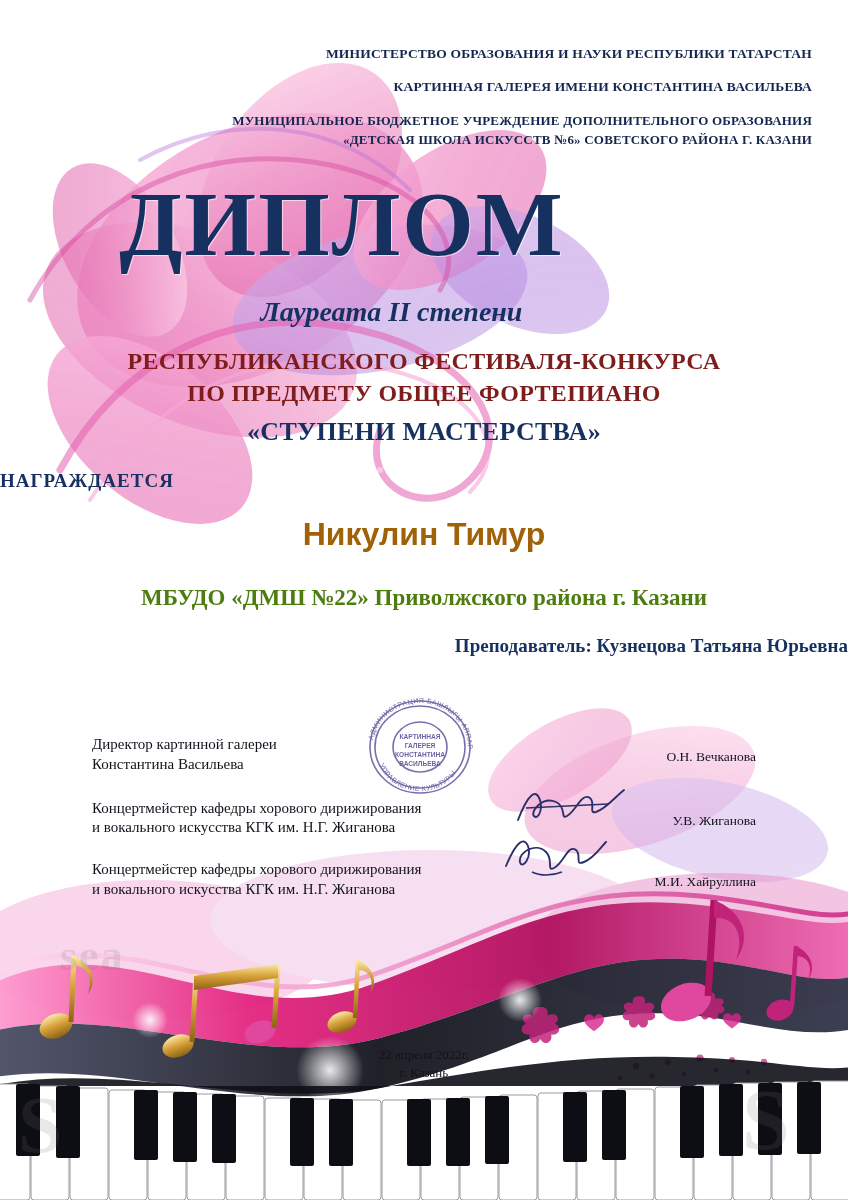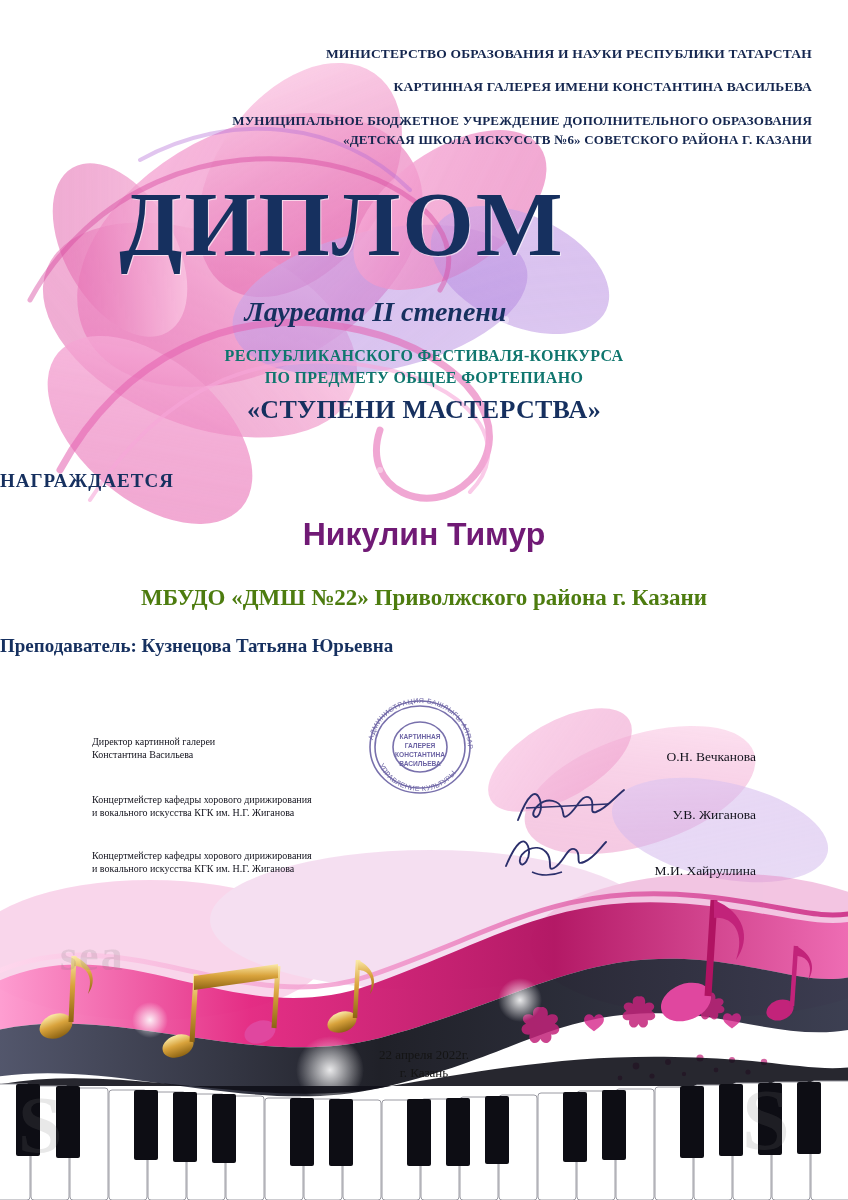--- a/index.html
+++ b/index.html
@@ -67,21 +67,21 @@
     line-height: 1;
     color: #16305f;
     letter-spacing: 2px;
     z-index: 6;
     text-shadow: 1px 1px 0 rgba(255,255,255,0.6);
   }
 
   .degree {
     position: absolute;
     top: 296px;
-    left: 0;
+    left: 16px;
     width: 697px;
     text-align: center;
     font-family: "Liberation Serif", serif;
     font-style: italic;
     font-weight: bold;
     font-size: 28px;
     color: #16305f;
     z-index: 6;
     padding-left: 27px;
   }
@@ -90,22 +90,22 @@
     position: absolute;
     top: 345px;
     left: 0;
     width: 848px;
     text-align: center;
     z-index: 6;
   }
   .contest .l1, .contest .l2 {
     font-family: "Liberation Serif", serif;
     font-weight: bold;
-    font-size: 16px;
-    color: #0f766e;
+    font-size: 24px;
+    color: #7f1d1d;
     line-height: 1.35;
     letter-spacing: 0.3px;
   }
   .contest .l3 {
     font-family: "Liberation Serif", serif;
     font-weight: bold;
     font-size: 26px;
     color: #16305f;
     margin-top: 7px;
     letter-spacing: 0.3px;
@@ -127,21 +127,21 @@
 
   .recipient {
     position: absolute;
     top: 516px;
     left: 0;
     width: 848px;
     text-align: center;
     font-family: "Liberation Sans", sans-serif;
     font-weight: bold;
     font-size: 32px;
-    color: #701a75;
+    color: #a16207;
     z-index: 6;
   }
 
   .organization {
     position: absolute;
     top: 585px;
     left: 0;
     width: 848px;
     text-align: center;
     font-family: "Liberation Serif", serif;
@@ -149,21 +149,21 @@
     font-size: 23px;
     color: #4d7c0f;
     z-index: 6;
   }
 
   .teacher {
     position: absolute;
     top: 635px;
     left: 0;
     width: 848px;
-    text-align: left;
+    text-align: right;
     font-family: "Liberation Serif", serif;
     font-weight: bold;
     font-size: 19px;
     color: #16305f;
     z-index: 6;
   }
 
   
   .sign-block {
     position: absolute;
@@ -171,21 +171,21 @@
     width: 664px;
     z-index: 7;
   }
   .sign-row {
     position: relative;
     margin-bottom: 16px;
     min-height: 34px;
   }
   .sign-role {
     font-family: "Liberation Serif", serif;
-    font-size: 10px;
+    font-size: 15px;
     color: #12121c;
     line-height: 1.32;
     max-width: 420px;
   }
   .sign-name {
     position: absolute;
     right: 0;
     top: 14px;
     font-family: "Liberation Serif", serif;
     font-size: 13.5px;

